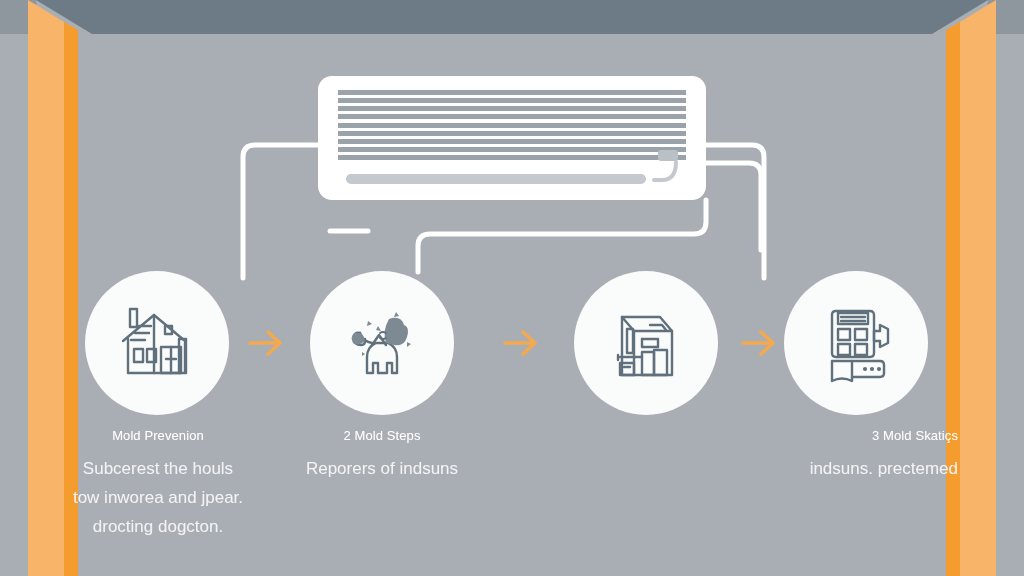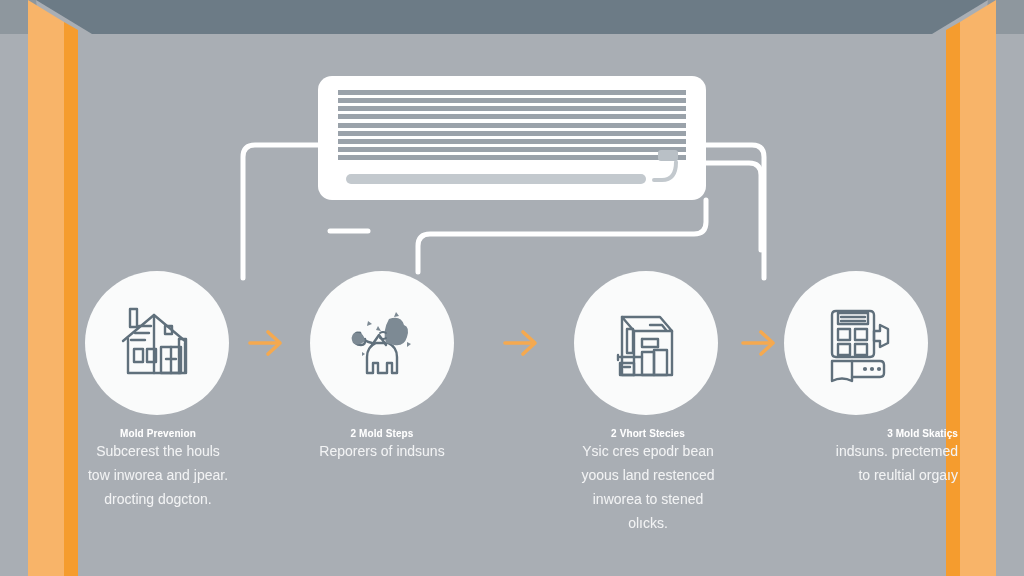--- a/index.html
+++ b/index.html
@@ -146,29 +146,30 @@
     top: 428px;
     text-align: center;
     z-index: 6;
   }
   .col-1 { left: 48px;  width: 220px; }
   .col-2 { left: 282px; width: 200px; }
   .col-3 { left: 548px; width: 200px; }
   .col-4 { left: 758px; width: 200px; text-align: right; }
 
   .col-title {
-    font-size: 10px;
-    font-weight: bold;
+    font-size: 13px;
+    font-weight: normal;
     color: #ffffff;
     letter-spacing: 0.1px;
+    margin-bottom: 11px;
     white-space: nowrap;
     text-shadow: 0 0 1px rgba(255,255,255,0.25);
   }
   .col-body {
-    font-size: 14px;
+    font-size: 17px;
     line-height: 1.72;
     color: #f2f3f4;
     text-shadow: 0 0 1px rgba(255,255,255,0.18);
   }
 </style>
 </head>
 <body>
 
 <div id="stage">
 
@@ -396,31 +397,21 @@
     </div>
   </div>
 
   <div class="col col-2">
     <div class="col-title">2 Mold Steps</div>
     <div class="col-body">
       <div>Reporers of indsuns</div>
     </div>
   </div>
 
-  <div class="col col-3">
-    <div class="col-title">2 Vhort Stecies</div>
-    <div class="col-body">
-      <div>Ysic cres epodr bean</div>
-      <div>yoous land restenced</div>
-      <div>inworea to stened</div>
-      <div>olıcks.</div>
-    </div>
-  </div>
 
   <div class="col col-4">
     <div class="col-title">3 Mold Skatiçs</div>
     <div class="col-body">
       <div>indsuns. prectemed</div>
-      <div>to reultial orgaıy</div>
     </div>
   </div>
 
 </div>
 
 </body></html>

